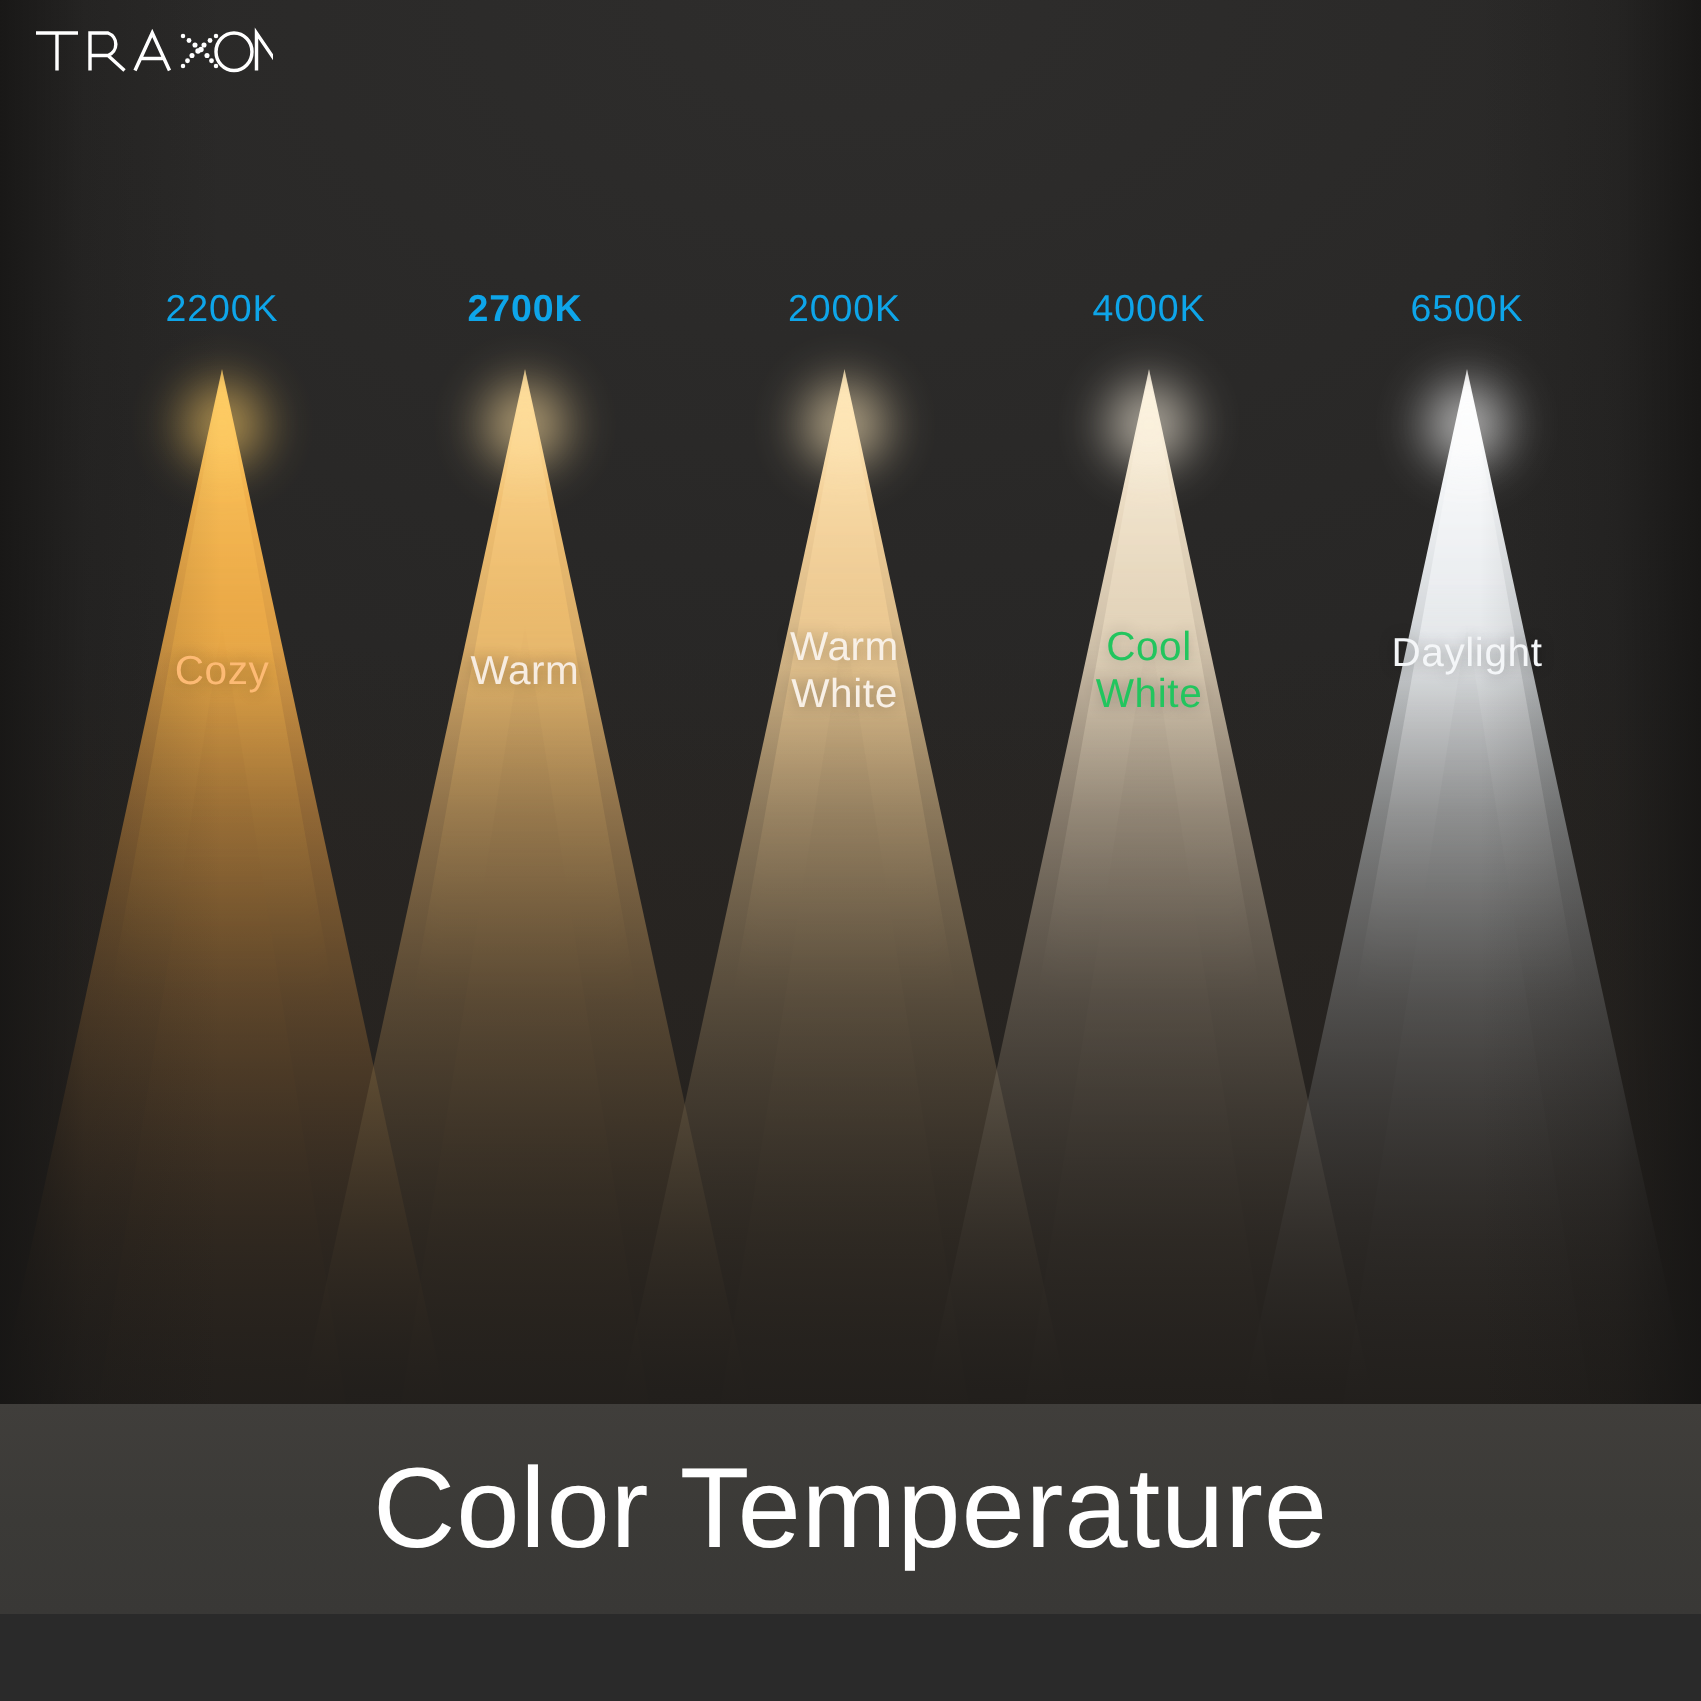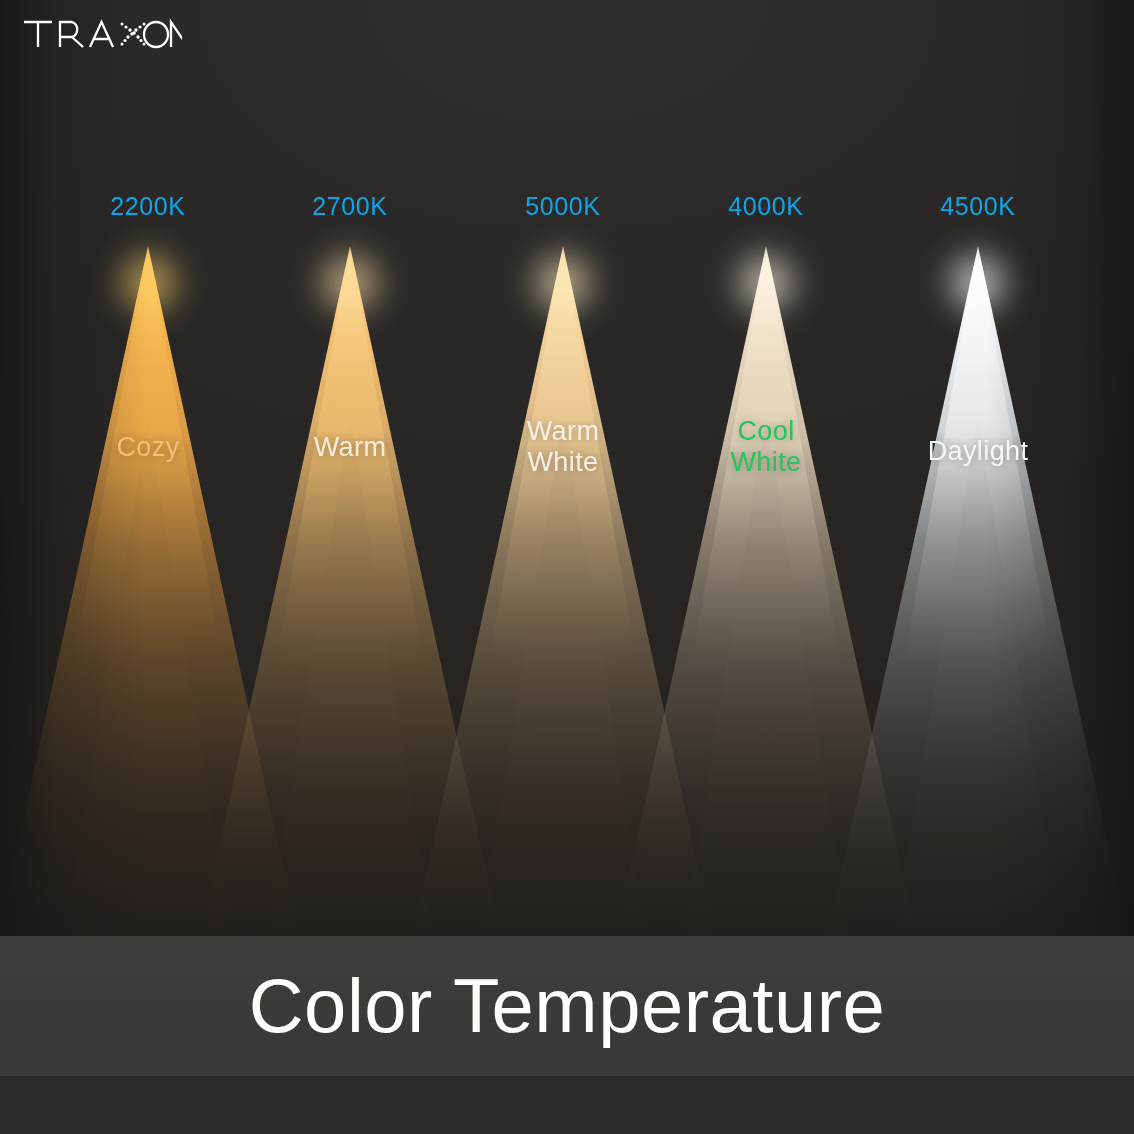--- a/index.html
+++ b/index.html
@@ -233,29 +233,29 @@
         <circle cx="106" cy="20" r="1.7"></circle>
           <circle cx="103" cy="23.5" r="1.6"></circle>
         <circle cx="100" cy="27" r="1.5"></circle>
       </g>
     </svg>
   </div>
 
   <div id="labels">
       <div class="kelvin" style="left: 148px;">2200K</div>
       <div class="beamname" style="left: 148px; top: 432px; color: #fdba74;">Cozy</div>
-      <div class="kelvin" style="left: 350px;">2700K</div>
+      <div class="kelvin" style="left: 350px; font-weight: bold;">2700K</div>
       <div class="beamname" style="left: 350px; top: 432px; color: rgb(247, 236, 224);">Warm</div>
-      <div class="kelvin" style="left: 563px;">5000K</div>
+      <div class="kelvin" style="left: 563px;">2000K</div>
       <div class="beamname" style="left: 563px; top: 416px; color: rgb(248, 240, 230);">Warm
 White</div>
       <div class="kelvin" style="left: 766px;">4000K</div>
       <div class="beamname" style="left: 766px; top: 416px; color: #22c55e;">Cool
 White</div>
-      <div class="kelvin" style="left: 978px;">4500K</div>
-      <div class="beamname" style="left: 978px; top: 436px; color: rgb(244, 246, 248);">Daylight</div>
+      <div class="kelvin" style="left: 978px;">6500K</div>
+      <div class="beamname" style="left: 978px; top: 420px; color: rgb(244, 246, 248);">Daylight</div>
     </div>
 
   <div class="band">
     <div class="band-title">Color Temperature</div>
   </div>
 
 </div>
 
 </body></html>

